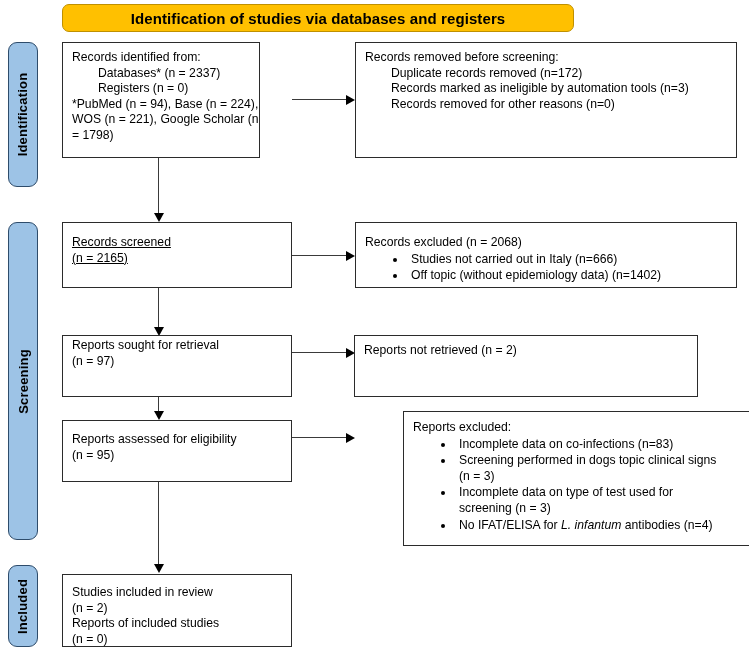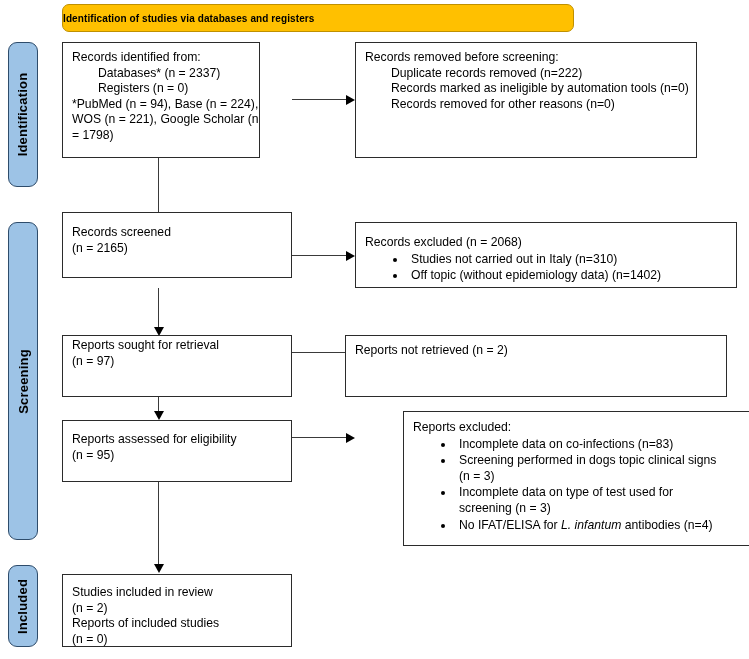--- a/index.html
+++ b/index.html
@@ -17,23 +17,23 @@
   }
 
   
   .banner {
     position: absolute;
     background: #FFC000;
     border: 1.5px solid #BF9000;
     border-radius: 7px;
     display: flex;
     align-items: center;
-    justify-content: flex-start;
+    justify-content: center;
     font-weight: bold;
-    font-size: 10px;
+    font-size: 15px;
     color: #000;
     letter-spacing: 0.1px;
   }
 
   
   .stage {
     position: absolute;
     background: #9DC3E6;
     border: 1.5px solid #2E4C6B;
     border-radius: 9px;
@@ -135,58 +135,58 @@
     <div class="line indent">Databases* (n = 2337)</div>
     <div class="line indent">Registers (n = 0)</div>
     <div class="line">*PubMed (n = 94), Base (n = 224),</div>
     <div class="line">WOS (n = 221), Google Scholar (n</div>
     <div class="line">= 1798)</div>
   </div>
 
   <div class="hline" style="left:292px; top:99px; width:55px;"></div>
   <div class="arrow-r" style="left:346px; top:94.5px;"></div>
 
-  <div class="box" style="left:355px; top:42px; width:342px; height:116px; ">
+  <div class="box" style="left:355px; top:42px; width:382px; height:116px; ">
     <div class="line">Records removed before screening:</div>
-    <div class="line indent">Duplicate records removed (n=222)</div>
-    <div class="line indent">Records marked as ineligible by automation tools (n=0)</div>
+    <div class="line indent">Duplicate records removed (n=172)</div>
+    <div class="line indent">Records marked as ineligible by automation tools (n=3)</div>
     <div class="line indent">Records removed for other reasons (n=0)</div>
   </div>
 
   <div class="vline" style="left:158px; top:158px; width:1.4px; height:58px;"></div>
   <div class="arrow-d" style="left:154px; top:213px;"></div>
 
-  <div class="box" style="left:62px; top:212px; width:230px; height:66px; padding-top:12px;">
+  <div class="box" style="left:62px; top:222px; width:230px; height:66px; padding-top:12px;text-decoration:underline;">
     <div class="line">Records screened</div>
     <div class="line">(n = 2165)</div>
   </div>
 
   <div class="hline" style="left:292px; top:255px; width:55px;"></div>
   <div class="arrow-r" style="left:346px; top:250.5px;"></div>
 
   <div class="box" style="left:355px; top:222px; width:382px; height:66px; padding-top:12px;">
     <div class="line">Records excluded (n = 2068)</div>
     <ul class="bul">
-      <li>Studies not carried out in Italy (n=310)</li>
+      <li>Studies not carried out in Italy (n=666)</li>
       <li>Off topic (without epidemiology data) (n=1402)</li>
     </ul>
   </div>
 
   <div class="vline" style="left:158px; top:288px; width:1.4px; height:42px;"></div>
   <div class="arrow-d" style="left:154px; top:327px;"></div>
 
   <div class="box" style="left:62px; top:335px; width:230px; height:62px; padding-top:2px;">
     <div class="line">Reports sought for retrieval</div>
     <div class="line">(n = 97)</div>
   </div>
 
   <div class="hline" style="left:292px; top:352px; width:55px;"></div>
   <div class="arrow-r" style="left:346px; top:347.5px;"></div>
 
-  <div class="box" style="left:345px; top:335px; width:382px; height:62px; padding-top:7px;">
+  <div class="box" style="left:354px; top:335px; width:344px; height:62px; padding-top:7px;">
     <div class="line">Reports not retrieved (n = 2)</div>
   </div>
 
   <div class="vline" style="left:158px; top:397px; width:1.4px; height:18px;"></div>
   <div class="arrow-d" style="left:154px; top:411px;"></div>
 
   <div class="box" style="left:62px; top:420px; width:230px; height:62px; padding-top:11px;">
     <div class="line">Reports assessed for eligibility</div>
     <div class="line">(n = 95)</div>
   </div>

